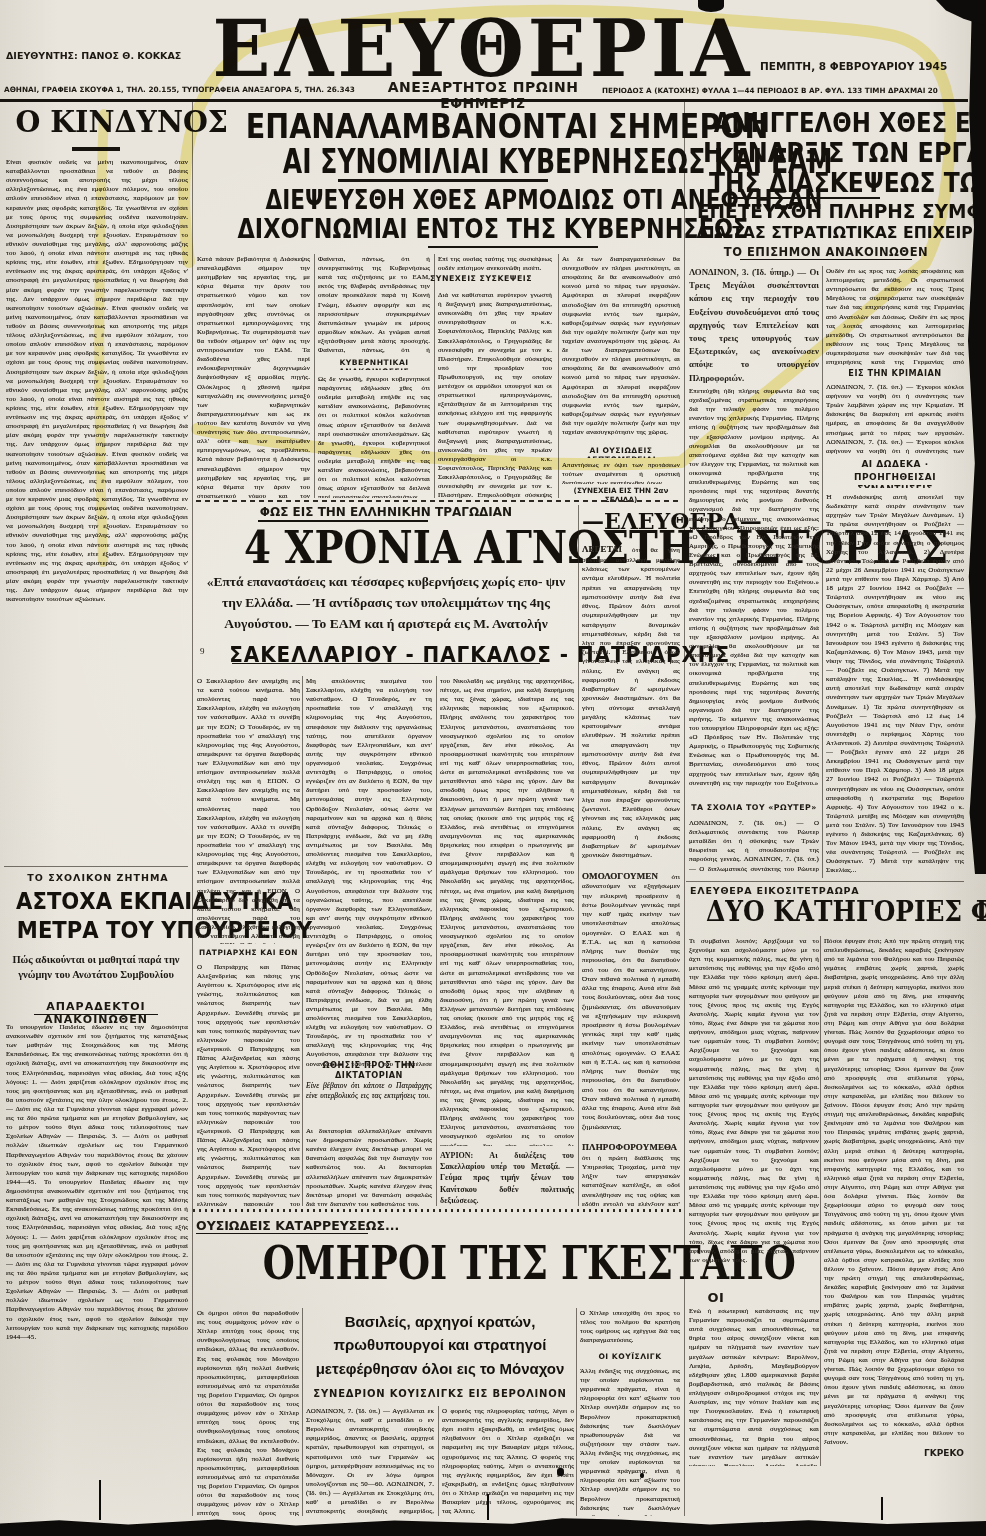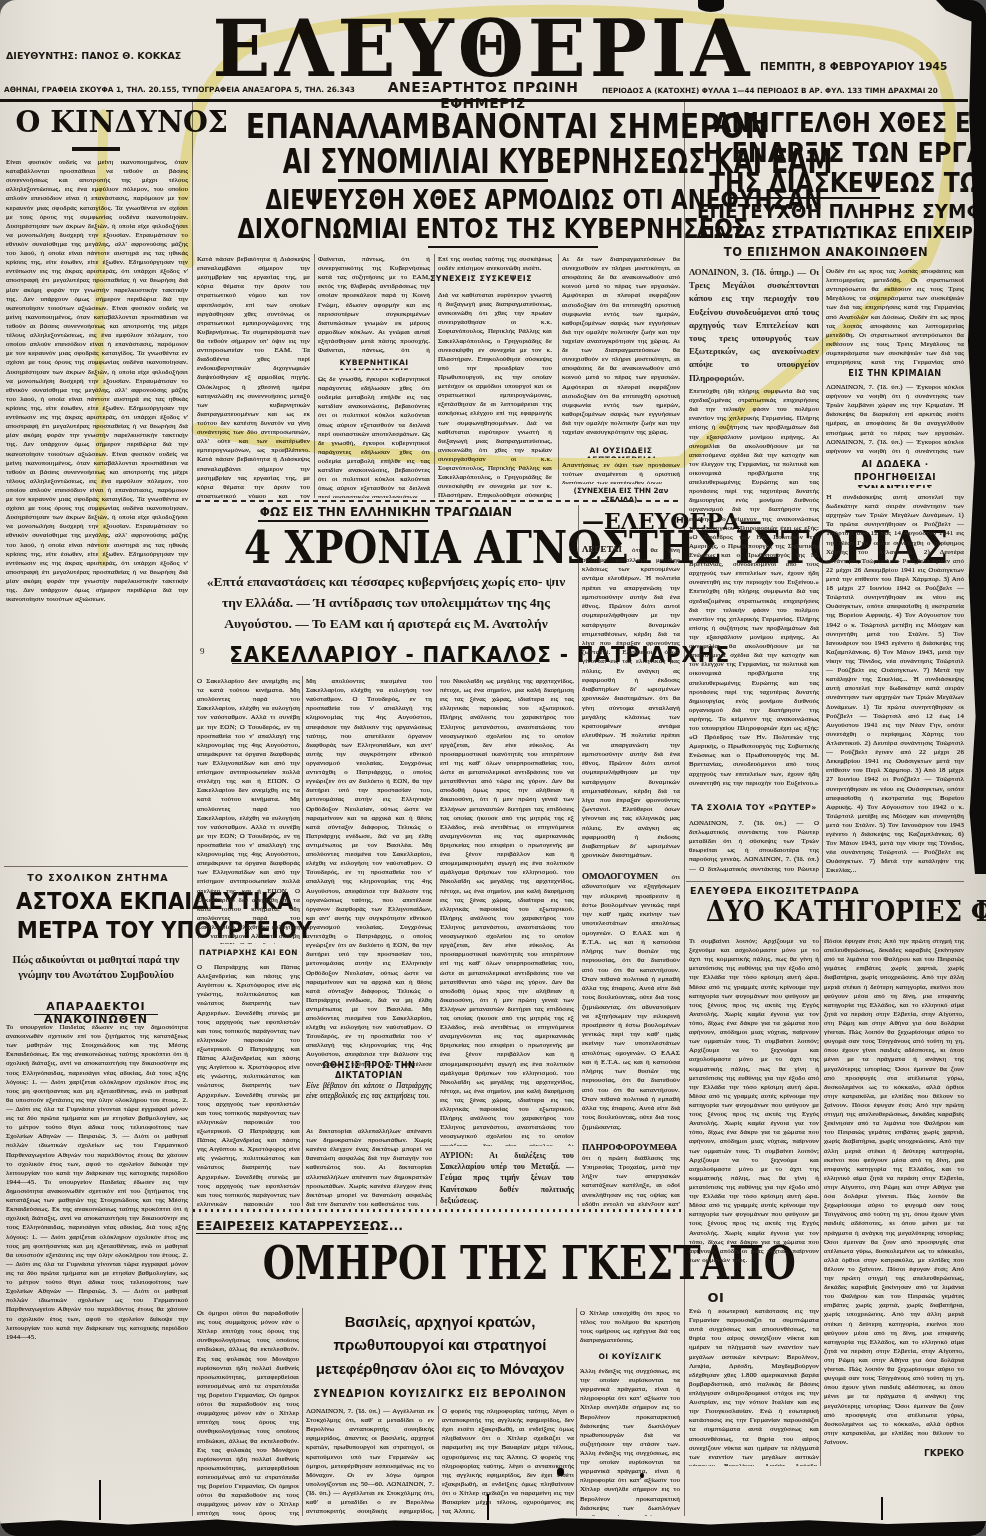--- a/index.html
+++ b/index.html
@@ -3,21 +3,21 @@
 <meta charset="utf-8">
 <style>
   html,body{margin:0;padding:0;background:#555;}
   #page{position:relative;width:986px;height:1536px;overflow:hidden;
     background:#e9e5dc;
     background-image:
       radial-gradient(ellipse 420px 300px at 12% 88%, rgba(120,110,95,.10), transparent 70%),
       radial-gradient(ellipse 500px 360px at 85% 60%, rgba(120,110,95,.08), transparent 70%),
       radial-gradient(ellipse 900px 700px at 50% 40%, rgba(255,255,252,.25), transparent 75%),
       linear-gradient(90deg, rgba(90,80,65,.08), rgba(0,0,0,0) 6%, rgba(0,0,0,0) 94%, rgba(90,80,65,.12));
-    font-family:"Liberation Serif", serif; color:#1d1a15;border-radius:16px;}
+    font-family:"Liberation Serif", serif; color:#1d1a15;}
   .abs{position:absolute;}
   .bt{font:6.9px/1.32 "Liberation Serif", serif; color:#2b2620; text-align:justify;
       letter-spacing:.12px; word-spacing:.7px; overflow:hidden; text-shadow:0 0 .35px rgba(55,48,40,.75);}
   .intro{font:bold 8.8px/1.5 "Liberation Serif", serif; color:#231f19; text-align:justify; overflow:hidden;}
   .hl{font-family:"DejaVu Sans", sans-serif; font-weight:bold; color:#14110d; text-align:center; white-space:nowrap;}
   .hlserif{font-family:"DejaVu Serif", serif; font-weight:bold; color:#14110d; text-align:center; white-space:nowrap;}
   .cond{display:inline-block; transform-origin:center;}
   .sub{font-family:"DejaVu Sans", sans-serif; font-weight:bold; color:#1c1812; text-align:center;
        letter-spacing:.5px; overflow:hidden;}
   .kick{font-family:"DejaVu Sans", sans-serif; font-weight:bold; color:#1c1812;}
@@ -108,21 +108,21 @@
   <div class="abs vr" style="left:578px;top:505px;height:701px;"></div>
   <div class="abs hlserif" style="left:582px;top:508px;width:98px;font-size:22px;">—<span>ΕΛΕΥΘΕΡΑ</span>—</div>
   <div class="abs" style="left:582px;top:544px;width:98px;height:662px;overflow:hidden;">
     <p class="item bt" style="font-size:7px;"><span class="lead">ΛΕΓΕΤΑΙ</span> <span>ότι θα γίνη σύντομα ανταλλαγή μεγάλης κλάσεως των κρατουμένων αντάμα ελευθέρων. Ή πολιτεία πρέπει να απαργανώση την εμπιστοσύνην αυτήν διά ένα έθνος. Πρώτον διότι αυτοί συμπεριελήφθησαν με την κατάργησιν δυναμικών επιμεταθέσεων, κέρδη διά τα λίγα που έπραξαν φρονούντες ζωντανοί. Ελεύθεροι όσων γίνονται εις τας ελληνικάς μας πόλεις. Εν ανάγκη ας εφαρμοσθή ή έκδοσις διαβατηρίων δι' ωρισμένων χρονικών διαστημάτων. ότι θα γίνη σύντομα ανταλλαγή μεγάλης κλάσεως των κρατουμένων αντάμα ελευθέρων. Ή πολιτεία πρέπει να απαργανώση την εμπιστοσύνην αυτήν διά ένα έθνος. Πρώτον διότι αυτοί συμπεριελήφθησαν με την κατάργησιν δυναμικών επιμεταθέσεων, κέρδη διά τα λίγα που έπραξαν φρονούντες ζωντανοί. Ελεύθεροι όσων γίνονται εις τας ελληνικάς μας πόλεις. Εν ανάγκη ας εφαρμοσθή ή έκδοσις διαβατηρίων δι' ωρισμένων χρονικών διαστημάτων.</span></p>
     <p class="item bt" style="font-size:7px;"><span class="lead">ΟΜΟΛΟΓΟΥΜΕΝ</span> <span>ότι αδυνατούμεν να εξηγήσωμεν την ειλικρινή προαίρεσιν ή έστω βουλομένων γενικώς περί την καθ' ημάς εκείνην των υποτελεστάτων απολύτως ομογενών. Ο ΕΛΑΣ και ή Ε.Τ.Α. ως και ή κατιούσα πλήρης των θυσιών της περιουσίας, ότι θα διατεθούν από του ότι θα καταντήσουν. Όταν πιθανά πολιτικά ή εμπαθή άλλα της έπαρσις. Αυτά είτε διά τους δουλεύοντας, ούτε διά τους ζημιώσαντας. ότι αδυνατούμεν να εξηγήσωμεν την ειλικρινή προαίρεσιν ή έστω βουλομένων γενικώς περί την καθ' ημάς εκείνην των υποτελεστάτων απολύτως ομογενών. Ο ΕΛΑΣ και ή Ε.Τ.Α. ως και ή κατιούσα πλήρης των θυσιών της περιουσίας, ότι θα διατεθούν από του ότι θα καταντήσουν. Όταν πιθανά πολιτικά ή εμπαθή άλλα της έπαρσις. Αυτά είτε διά τους δουλεύοντας, ούτε διά τους ζημιώσαντας.</span></p>
     <p class="item bt" style="font-size:7px;"><span class="lead">ΠΛΗΡΟΦΟΡΟΥΜΕΘΑ</span> <span>ότι ή πρώτη διάθλασις της Υπηρεσίας Τροχαίας, μετά την λήξιν των απεργιακών κατατάξεων κατέληξε, αι οδοί ανεκλήθησαν εις τας οψίας και εδόθη εντολή να ελέγξουν κατ' αυτά μέσα και ανίσους πέραν των. ότι ή πρώτη διάθλασις της Υπηρεσίας Τροχαίας, μετά την λήξιν των απεργιακών κατατάξεων κατέληξε, αι οδοί ανεκλήθησαν εις τας οψίας και εδόθη εντολή να ελέγξουν κατ' αυτά μέσα και ανίσους πέραν των. ότι ή πρώτη διάθλασις της Υπηρεσίας Τροχαίας, μετά την λήξιν των απεργιακών κατατάξεων κατέληξε, αι οδοί ανεκλήθησαν εις τας οψίας και εδόθη εντολή να ελέγξουν κατ' αυτά μέσα και ανίσους πέραν των.</span></p>
   </div>
 
   <div class="abs dotted" style="left:193px;top:1209px;width:489px;height:3px;"></div>
 
-  <div class="abs kick" style="left:196px;top:1218px;width:320px;font-size:12.5px;">ΕΞΑΙΡΕΣΕΙΣ ΚΑΤΑΡΡΕΥΣΕΩΣ...</div>
+  <div class="abs kick" style="left:196px;top:1218px;width:320px;font-size:12.5px;">ΟΥΣΙΩΔΕΙΣ ΚΑΤΑΡΡΕΥΣΕΩΣ...</div>
   <div class="abs bar" style="left:196px;top:1233px;width:172px;height:1.3px;"></div>
   <div class="abs hlserif" style="left:196px;top:1236px;width:486px;font-size:46px;"><span class="cond" style="transform:scaleX(.8);">ΟΜΗΡΟΙ ΤΗΣ ΓΚΕΣΤΑΠΟ</span></div>
 
   <div class="abs bt" style="left:197px;top:1308px;width:102px;height:208px;">Οι όμηροι ούτοι θα παραδοθούν εις τους συμμάχους μόνον εάν ο Χίτλερ επιτύχη τους όρους της συνθηκολογήσεως τους οποίους επιδιώκει, άλλως θα εκτελεσθούν. Εις τας φυλακάς του Μονάχου ευρίσκονται ήδη πολλαί διεθνείς προσωπικότητες, μεταφερθείσαι εσπευσμένως από τα στρατόπεδα της βορείου Γερμανίας. Οι όμηροι ούτοι θα παραδοθούν εις τους συμμάχους μόνον εάν ο Χίτλερ επιτύχη τους όρους της συνθηκολογήσεως τους οποίους επιδιώκει, άλλως θα εκτελεσθούν. Εις τας φυλακάς του Μονάχου ευρίσκονται ήδη πολλαί διεθνείς προσωπικότητες, μεταφερθείσαι εσπευσμένως από τα στρατόπεδα της βορείου Γερμανίας. Οι όμηροι ούτοι θα παραδοθούν εις τους συμμάχους μόνον εάν ο Χίτλερ επιτύχη τους όρους της συνθηκολογήσεως τους οποίους επιδιώκει, άλλως θα εκτελεσθούν. Εις τας φυλακάς του Μονάχου ευρίσκονται ήδη πολλαί διεθνείς προσωπικότητες, μεταφερθείσαι εσπευσμένως από τα στρατόπεδα της βορείου Γερμανίας.</div>
   <div class="abs vr" style="left:302px;top:1308px;height:208px;"></div>
   <div class="abs hl" style="left:306px;top:1310px;width:268px;white-space:normal;font-size:15px;line-height:1.55;font-family:'Liberation Sans',sans-serif;"><span>Βασιλείς, αρχηγοί κρατών, πρωθυπουργοί και στρατηγοί μετεφέρθησαν όλοι εις το Μόναχον</span></div>
   <div class="abs sub" style="left:306px;top:1388px;width:268px;font-size:10px;letter-spacing:.8px;">ΣΥΝΕΔΡΙΟΝ ΚΟΥΙΣΛΙΓΚΣ ΕΙΣ ΒΕΡΟΛΙΝΟΝ</div>
   <div class="abs bt" style="left:306px;top:1406px;width:128px;height:110px;">ΛΟΝΔΙΝΟΝ, 7. (Ίδ. ύπ.) — Αγγέλλεται εκ Στοκχόλμης ότι, καθ' α μεταδίδει ο εν Βερολίνω ανταποκριτής σουηδικής εφημερίδος, άπαντες οι βασιλείς, αρχηγοί κρατών, πρωθυπουργοί και στρατηγοί, οι κρατούμενοι υπό των Γερμανών ως όμηροι, μετεφέρθησαν εσπευσμένως εις το Μόναχον. Οι εν λόγω όμηροι υπολογίζονται εις 50—60. ΛΟΝΔΙΝΟΝ, 7. (Ίδ. ύπ.) — Αγγέλλεται εκ Στοκχόλμης ότι, καθ' α μεταδίδει ο εν Βερολίνω ανταποκριτής σουηδικής εφημερίδος, άπαντες οι βασιλείς, αρχηγοί κρατών, πρωθυπουργοί και στρατηγοί, οι κρατούμενοι υπό των Γερμανών ως όμηροι, μετεφέρθησαν εσπευσμένως εις το Μόναχον. Οι εν λόγω όμηροι υπολογίζονται εις 50—60.</div>
   <div class="abs vr" style="left:438px;top:1406px;height:110px;"></div>
   <div class="abs bt" style="left:442px;top:1406px;width:132px;height:110px;">Ο φορεύς της πληροφορίας ταύτης, λέγει ο ανταποκριτής της αγγλικής εφημερίδος, δεν έχει εισέτι εξακριβωθή, αι ενδείξεις όμως πληθαίνουν ότι ο Χίτλερ σχεδιάζει να παραμείνη εις την Βαυαρίαν μέχρι τέλους, οχυρούμενος εις τας Άλπεις. Ο φορεύς της πληροφορίας ταύτης, λέγει ο ανταποκριτής της αγγλικής εφημερίδος, δεν έχει εισέτι εξακριβωθή, αι ενδείξεις όμως πληθαίνουν ότι ο Χίτλερ σχεδιάζει να παραμείνη εις την Βαυαρίαν μέχρι τέλους, οχυρούμενος εις τας Άλπεις.</div>

